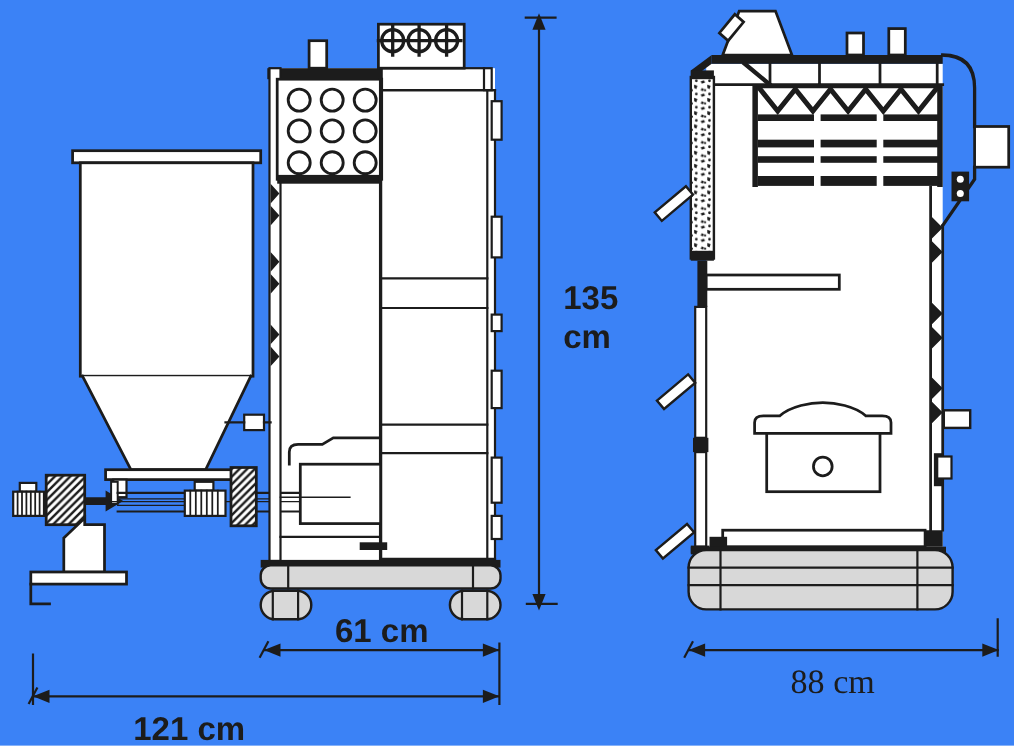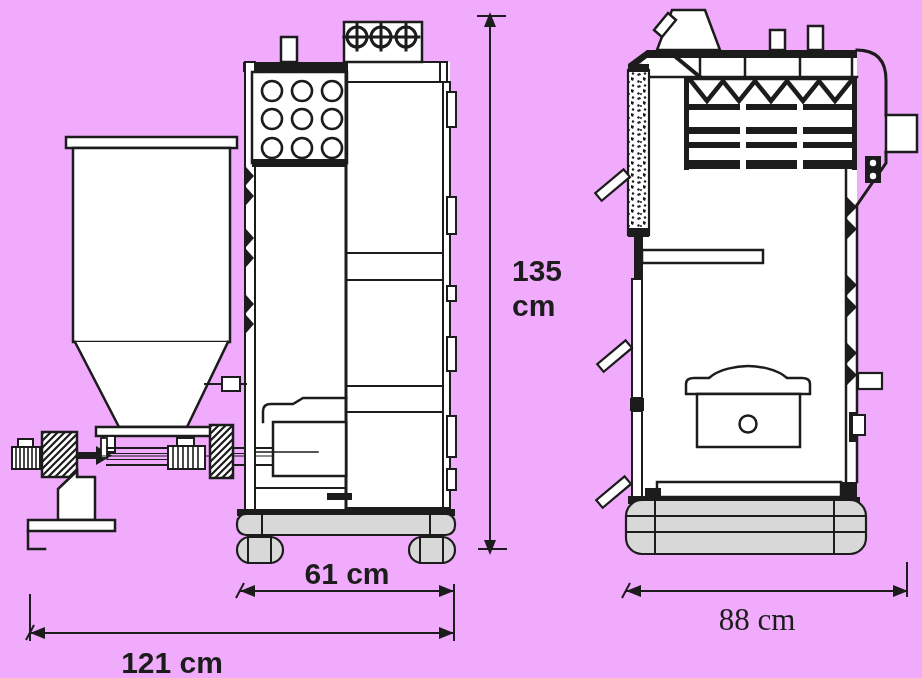--- a/index.html
+++ b/index.html
@@ -1,16 +1,16 @@
 <!DOCTYPE html>
 <html><head>
 <meta charset="utf-8">
 <style>
   html,body{margin:0;padding:0;background:#ffffff;}
-  #canvas{position:relative;width:922px;height:678px;background:#f0abfc;overflow:hidden;
+  #canvas{position:relative;width:922px;height:678px;background:#3b82f6;overflow:hidden;
           font-family:"Liberation Sans",sans-serif;}
   svg{display:block;}
   text{user-select:none;}
   .dim-sans{font-family:"Liberation Sans",sans-serif;font-size:30px;font-weight:600;fill:#1c1c1c;}
   .dim-serif{font-family:"Liberation Serif",serif;font-size:31px;font-weight:400;fill:#1c1c1c;}
 </style>
 </head>
 <body>
 
 <div id="canvas">

